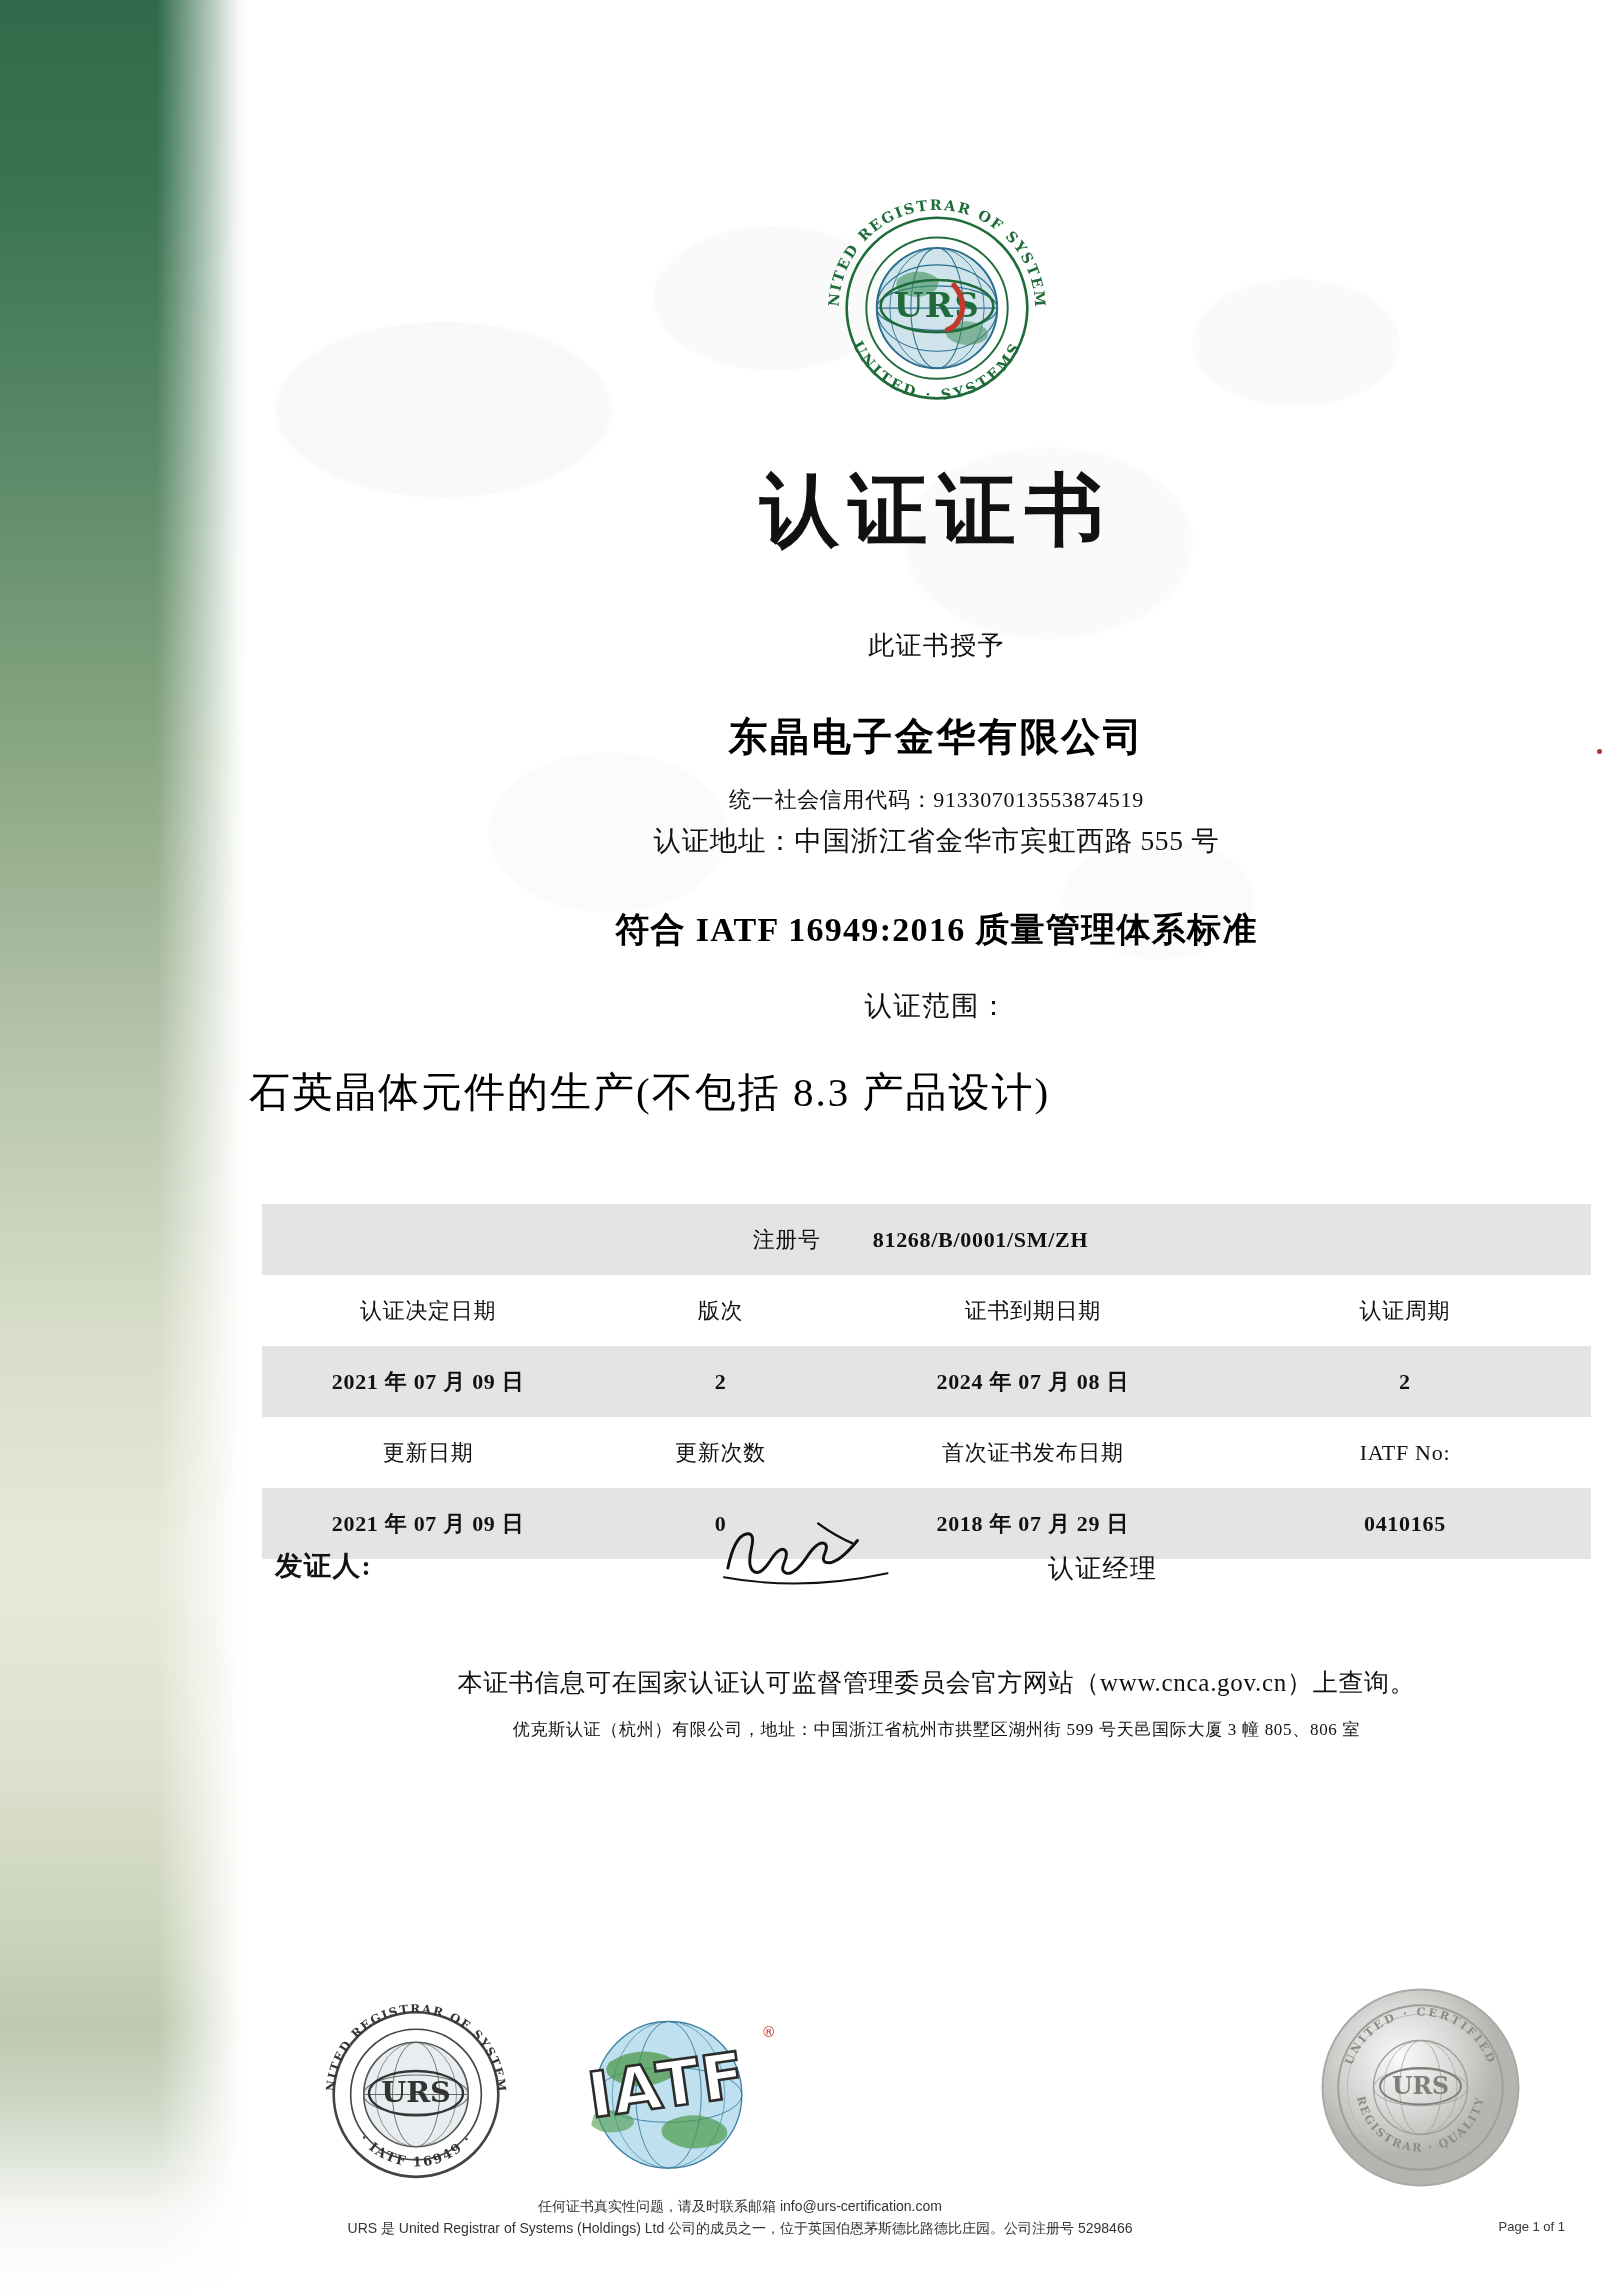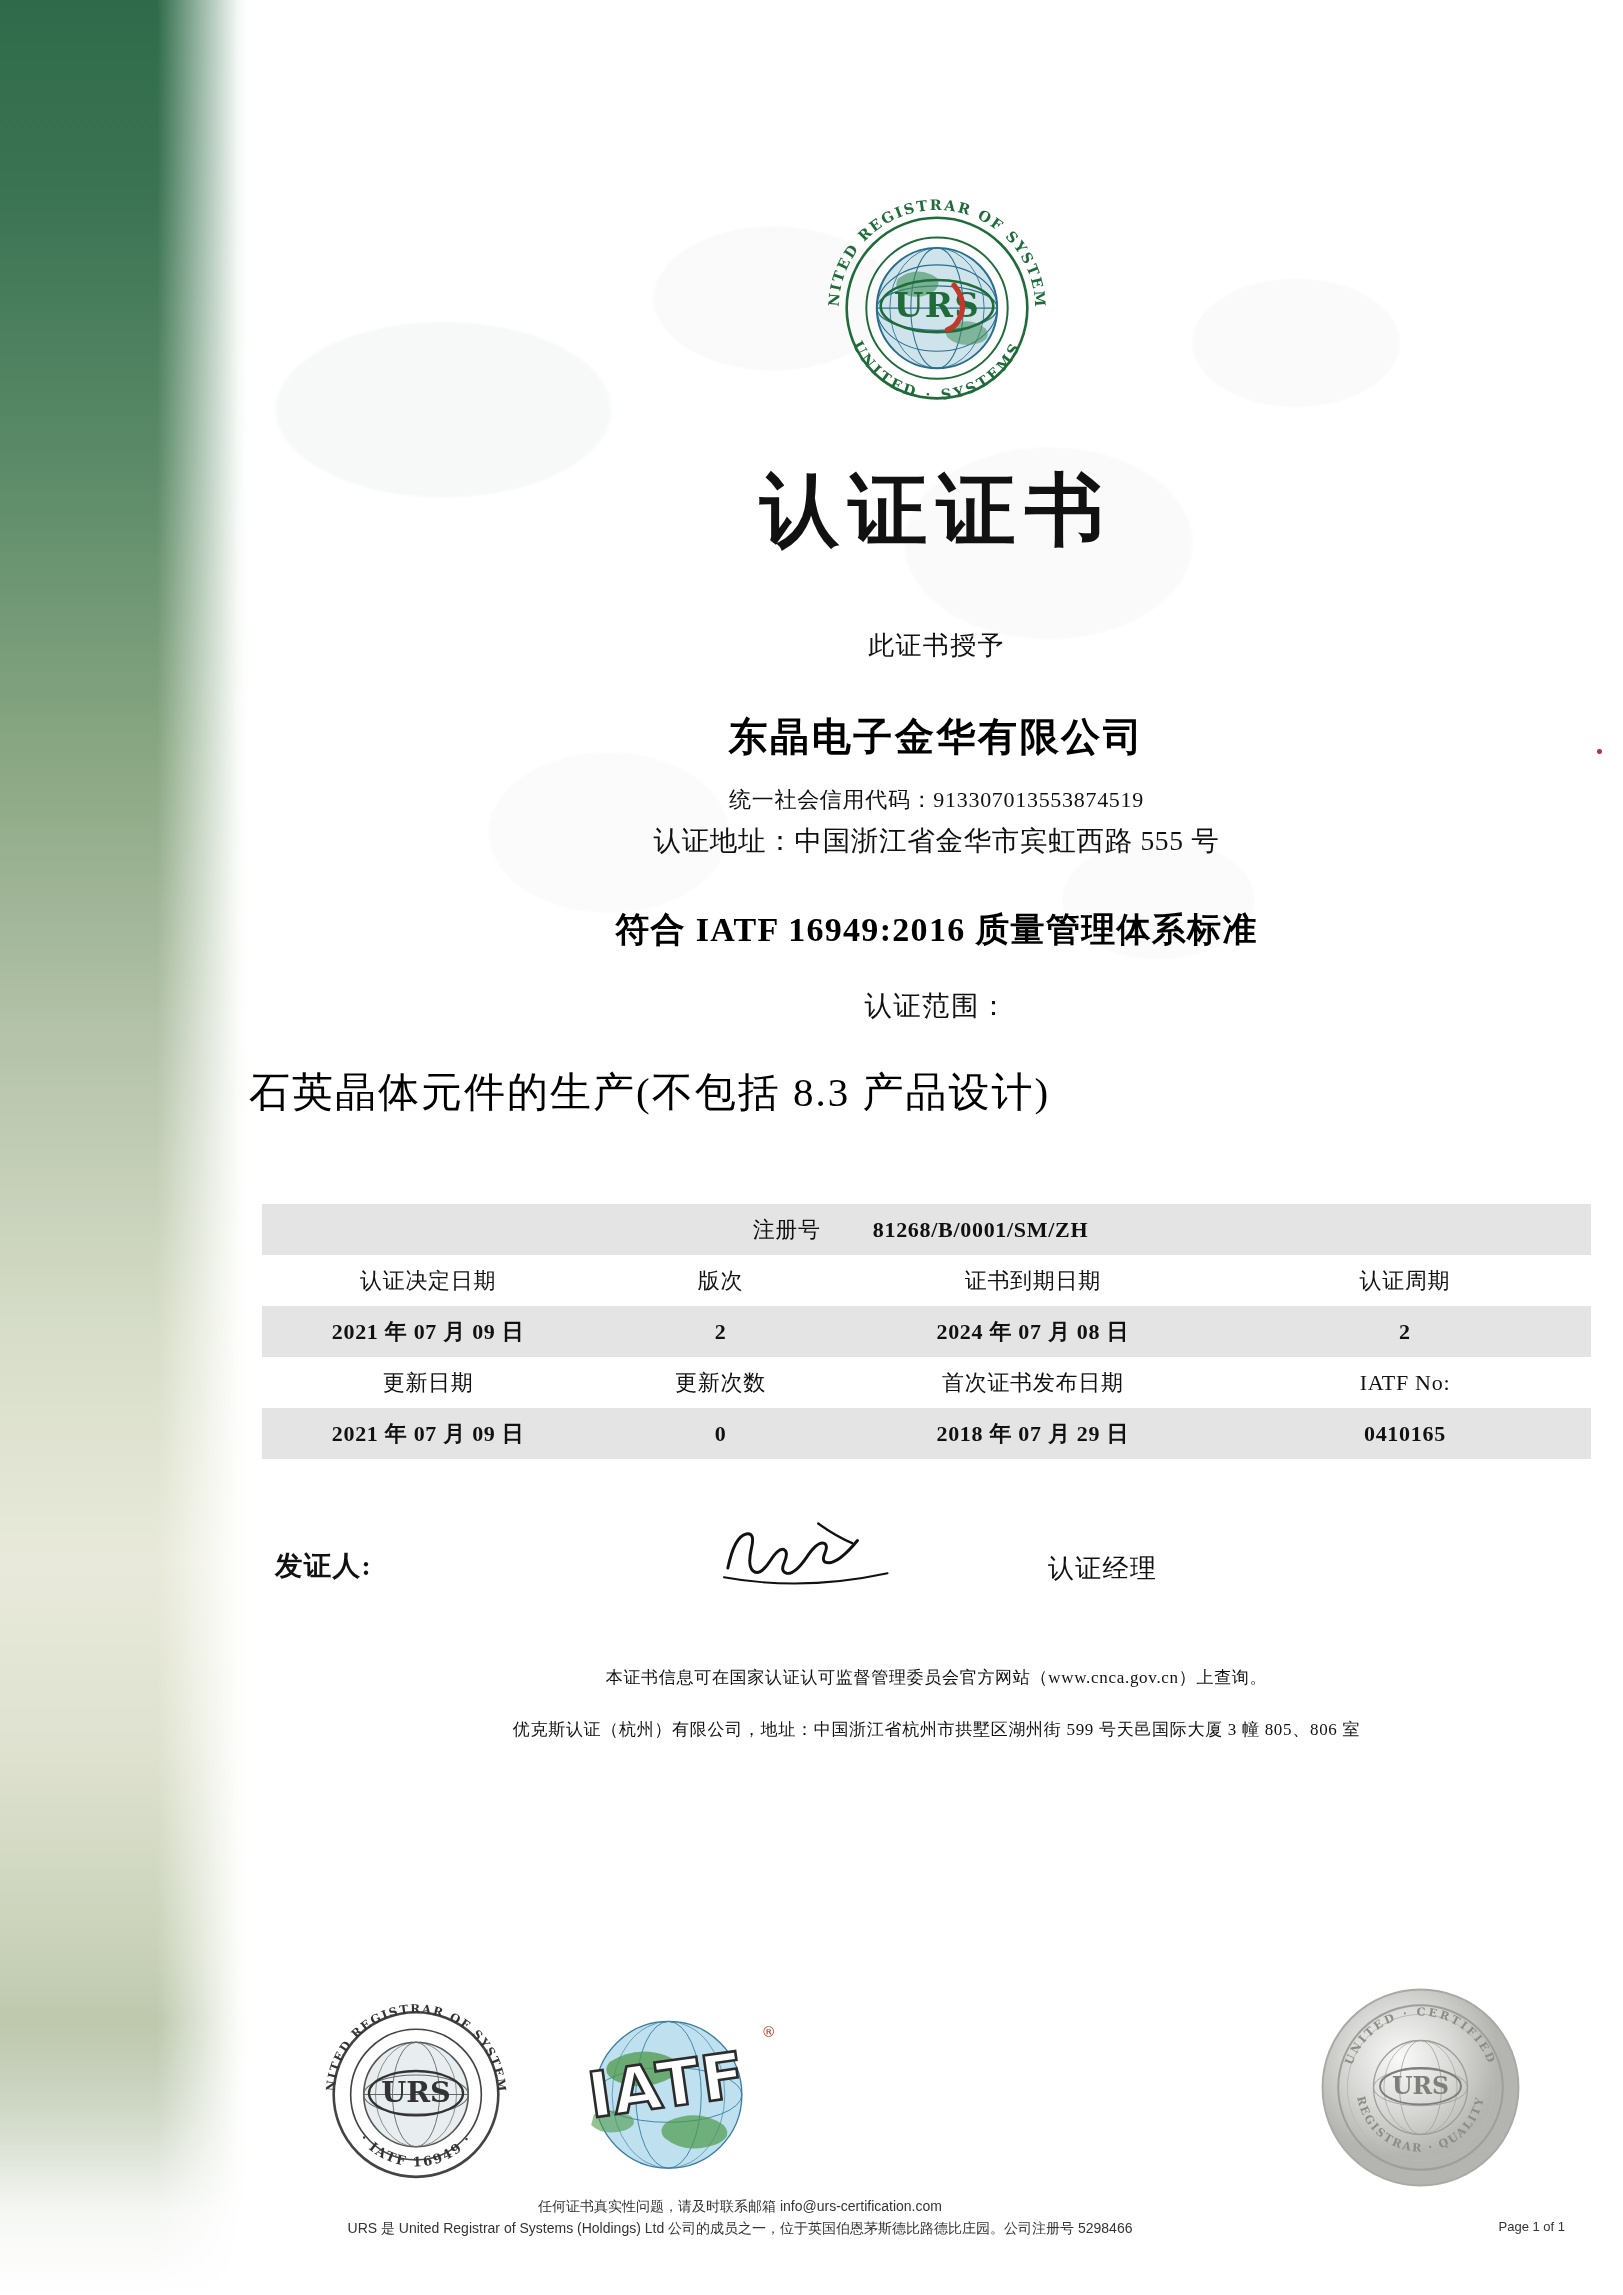--- a/index.html
+++ b/index.html
@@ -174,21 +174,21 @@
     width: 1329px;
     border-collapse: collapse;
     font-size: 22px;
   }
   .cert-table td {
     height: 51px;
     text-align: center;
     vertical-align: middle;
     color: #111;
     letter-spacing: 0.7px;
-    padding: 0;
+    padding: 10px;
   }
   .row-shade td { background: #e4e4e4; }
   .row-plain td { background: #ffffff; text-align: center; }
   .reg-label { font-size: 22px; }
   .reg-value { font-weight: 700; letter-spacing: 1.3px; font-size: 22px; }
   .b { font-weight: 700; }
 
   
   .sig-label {
     position: absolute;
@@ -214,21 +214,21 @@
     color: #111;
     letter-spacing: 1.3px;
   }
 
   
   .note1 {
     position: absolute;
     top: 1666px;
     width: 100%;
     text-align: center;
-    font-size: 17px;
+    font-size: 25px;
     color: #111;
     letter-spacing: 0.7px;
   }
   .note2 {
     position: absolute;
     top: 1718px;
     width: 100%;
     text-align: center;
     font-size: 17px;
     color: #111;

